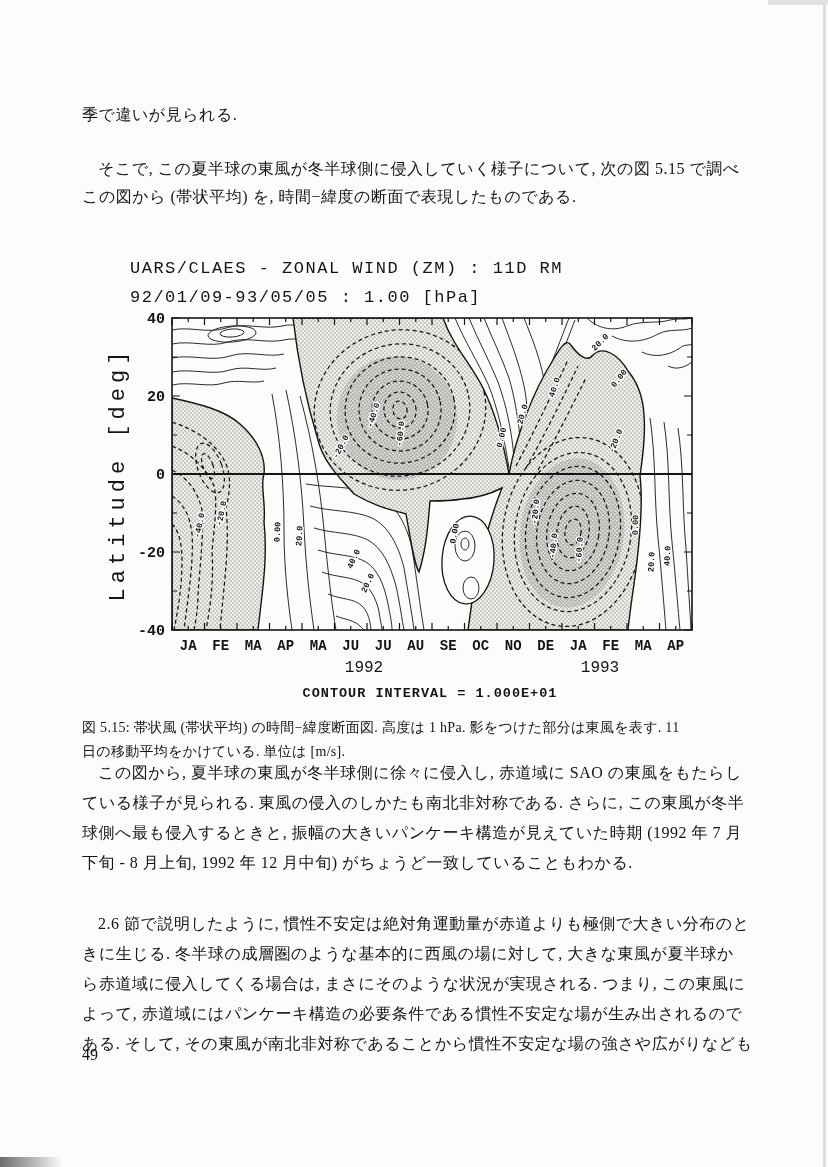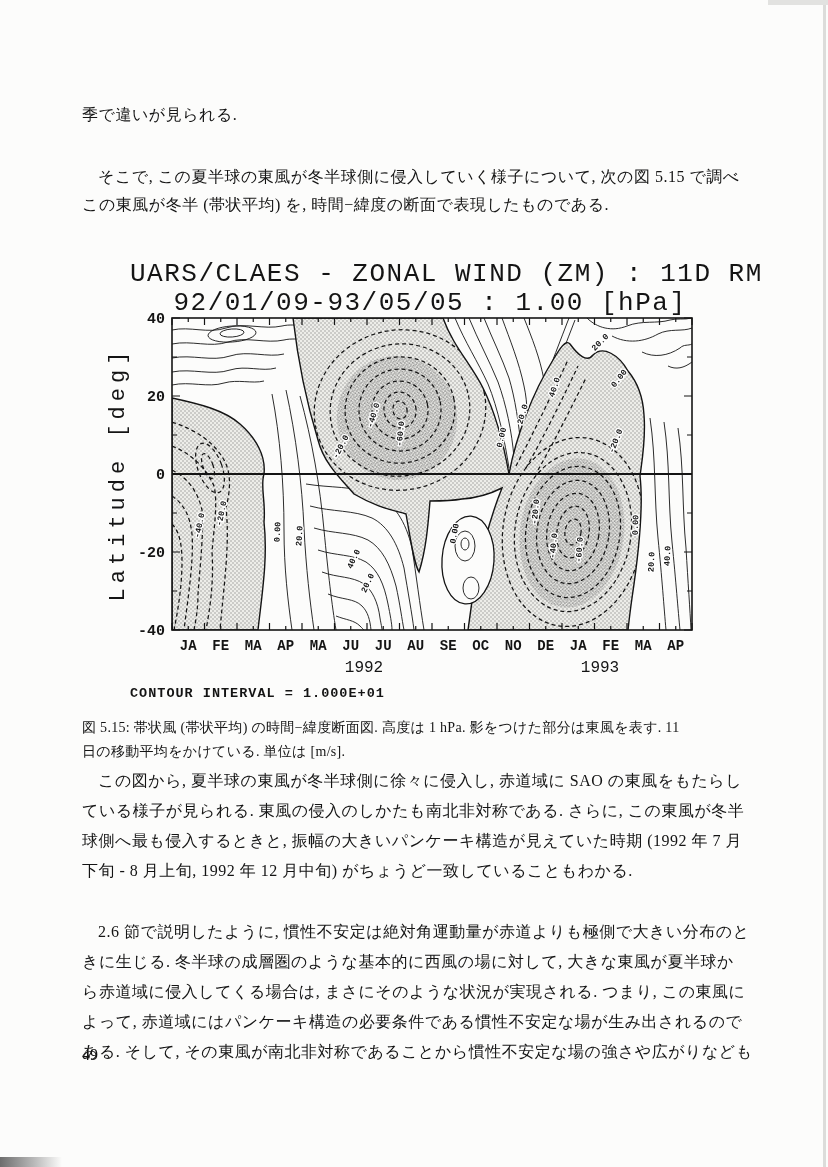--- a/index.html
+++ b/index.html
@@ -3,26 +3,26 @@
 <meta charset="utf-8">
 <style>
   html,body{margin:0;padding:0;background:#888;}
   .page{position:relative;width:828px;height:1167px;margin:0 auto;background:#fcfcfb;
         overflow:hidden;color:#141414;
         font-family:"Liberation Serif","DejaVu Serif",serif;}
   .tline{position:absolute;left:82px;width:680px;white-space:nowrap;
          font-size:16px;line-height:1;letter-spacing:0.5px;}
   .para{position:absolute;left:82px;width:690px;}
   .para .ln{white-space:nowrap;font-size:16px;height:30px;line-height:30px;letter-spacing:0.5px;}
-  .para .ln.first{text-indent:16px;margin-top:8px;}
+  .para .ln.first{text-indent:16px;}
   .p1 .ln{height:28px;line-height:28px;}
-  .figtitle{position:absolute;left:130px;width:600px;text-align:center;white-space:nowrap;
+  .figtitle{position:absolute;left:130px;width:600px;text-align:left;white-space:nowrap;
             font-family:"Liberation Mono","DejaVu Sans Mono",monospace;
-            font-size:26px;letter-spacing:1.5px;font-weight:500;}
-  .cinote{position:absolute;left:130px;width:600px;text-align:left;white-space:nowrap;
+            font-size:17px;letter-spacing:1.5px;font-weight:500;}
+  .cinote{position:absolute;left:130px;width:600px;text-align:center;white-space:nowrap;
           font-family:"Liberation Mono","DejaVu Sans Mono",monospace;
           font-size:13.5px;font-weight:700;letter-spacing:1px;}
   .cap{position:absolute;left:82px;width:700px;}
   .cap .ln{white-space:nowrap;font-size:14px;height:24px;line-height:24px;letter-spacing:0.3px;}
   .ylab{position:absolute;left:118px;top:474px;transform:translate(-50%,-50%) rotate(-90deg);
         font-family:"Liberation Mono","DejaVu Sans Mono",monospace;
         font-size:22px;letter-spacing:5px;white-space:nowrap;}
   .pageno{position:absolute;left:82px;top:1046px;width:632px;text-align:left;font-size:16px;}
   svg text{font-family:"Liberation Mono","DejaVu Sans Mono",monospace;fill:#141414;}
   .axnum{font-size:15px;font-weight:700;}
@@ -36,21 +36,21 @@
 </style>
 </head>
 <body>
 
 <div class="page">
 
   <div class="tline" style="top:107px">季で違いが見られる.</div>
 
   <div class="para p1" style="top:155px">
     <div class="ln first">そこで, この夏半球の東風が冬半球側に侵入していく様子について, 次の図 5.15 で調べ</div>
-    <div class="ln">この東風が冬半 (帯状平均) を, 時間−緯度の断面で表現したものである.</div>
+    <div class="ln">この図から (帯状平均) を, 時間−緯度の断面で表現したものである.</div>
   </div>
 
   <div class="figtitle" style="top:259px">UARS/CLAES - ZONAL WIND (ZM) : 11D RM</div>
   <div class="figtitle" style="top:288px">92/01/09-93/05/05  :  1.00 [hPa]</div>
 
   <div class="ylab">Latitude [deg]</div>
 
   <svg style="position:absolute;left:130px;top:312px" width="580" height="372" viewBox="0 0 580 372">
     <defs>
       <pattern id="stip" width="4" height="4" patternUnits="userSpaceOnUse">

